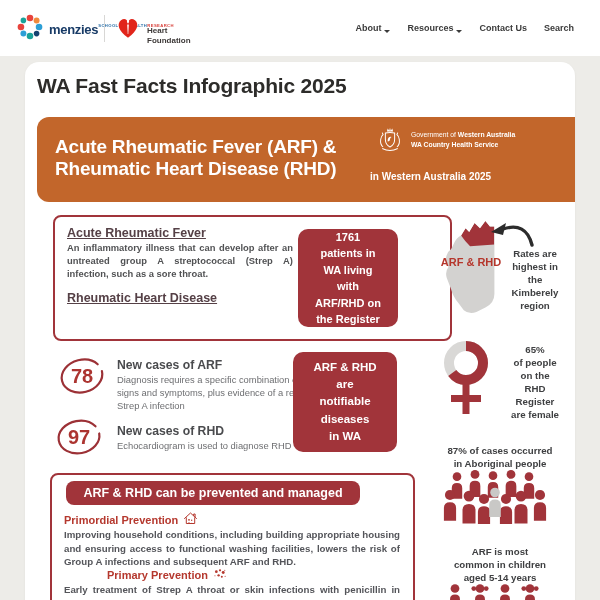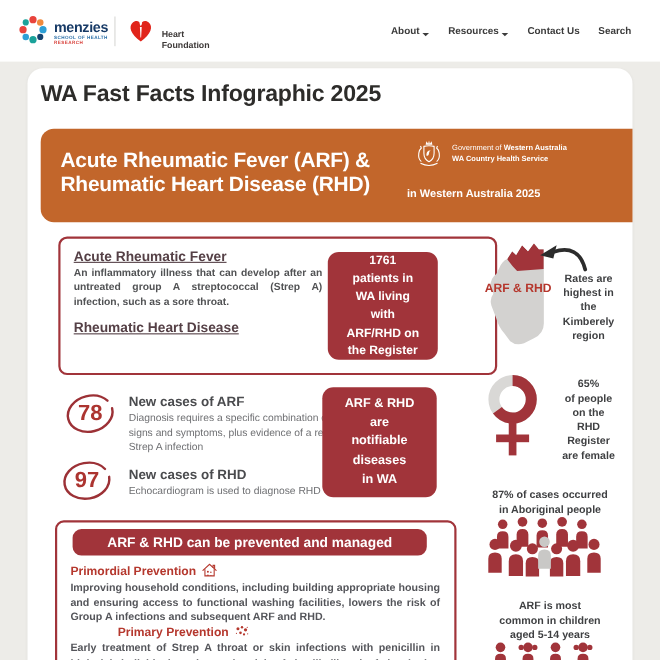--- a/index.html
+++ b/index.html
@@ -2,21 +2,21 @@
 <html><head>
 <meta charset="utf-8">
 <style>
   html,body{margin:0;padding:0;}
   #screen{position:relative;width:600px;height:600px;background:#edece8;overflow:hidden;
           font-family:"Liberation Sans","DejaVu Sans",sans-serif;}
 
   
   .topbar{position:absolute;left:0;top:0;width:600px;height:56px;background:#ffffff;}
   .menzies-logo{position:absolute;left:16px;top:13px;display:flex;align-items:center;gap:5px;cursor:pointer;}
-  .menzies-text{display:flex;flex-direction:column;line-height:1;}
+  .menzies-text{display:flex;flex-direction:row;line-height:1;}
   .menzies-name{font-size:13px;font-weight:bold;color:#173a66;letter-spacing:-0.3px;}
   .menzies-sub1{font-size:4.2px;font-weight:bold;color:#2a6fa8;letter-spacing:0.4px;margin-top:1.5px;}
   .menzies-sub2{font-size:4.2px;font-weight:bold;color:#d8423c;letter-spacing:0.4px;margin-top:1px;}
   .logo-divider{position:absolute;left:104px;top:15px;width:1px;height:27px;background:#d8d7d5;}
   .heart-logo{position:absolute;left:114px;top:13px;display:flex;align-items:flex-end;gap:5px;cursor:pointer;}
   .heart-text{font-size:8px;font-weight:bold;color:#3d3938;line-height:1.18;}
   .nav{position:absolute;right:26px;top:0;height:56px;display:flex;align-items:center;gap:17px;}
   .nav-item{display:flex;align-items:flex-end;gap:3px;font-size:9px;font-weight:bold;color:#3b3b3b;cursor:pointer;}
   .caret{width:0;height:0;border-left:3px solid transparent;border-right:3px solid transparent;
          border-top:3.5px solid #3b3b3b;margin-top:1px;}
@@ -59,21 +59,21 @@
   .stat-desc{position:absolute;left:92px;font-size:9.4px;color:#6e6f72;line-height:1.36;}
   .stat1-desc{top:312px;width:198px;}
   .stat2-desc{top:378px;width:214px;}
   .notifiable-box{position:absolute;left:268px;top:290px;width:104px;height:100px;background:#a1343a;border-radius:10px;
                   display:flex;align-items:center;justify-content:center;text-align:center;
                   font-size:11.5px;font-weight:bold;color:#fff;line-height:1.5;white-space:pre-line;}
 
   
   .prevention-box{position:absolute;left:25px;top:411px;width:361px;height:200px;border:2px solid #a1343a;
                   border-radius:8px;background:#fff;}
-  .prevention-banner{position:absolute;left:14px;top:6px;width:322px;height:24px;background:#a1343a;border-radius:8px;
+  .prevention-banner{position:absolute;left:14px;top:6px;width:294px;height:24px;background:#a1343a;border-radius:8px;
                      display:flex;align-items:center;justify-content:center;
                      font-size:12.5px;font-weight:bold;color:#fff;}
   .prev-head{position:absolute;left:12px;display:flex;align-items:center;gap:5px;
              font-size:11px;font-weight:bold;color:#b5382e;}
   .prev1-head{top:37px;}
   .prev2-head{top:93px;padding-left:43px;}
   .prev-para{position:absolute;left:12px;width:336px;font-size:9.7px;font-weight:bold;color:#54555a;
              line-height:1.4;text-align:justify;}
   .prev1-para{top:53px;}
   .prev2-para{top:108px;}

